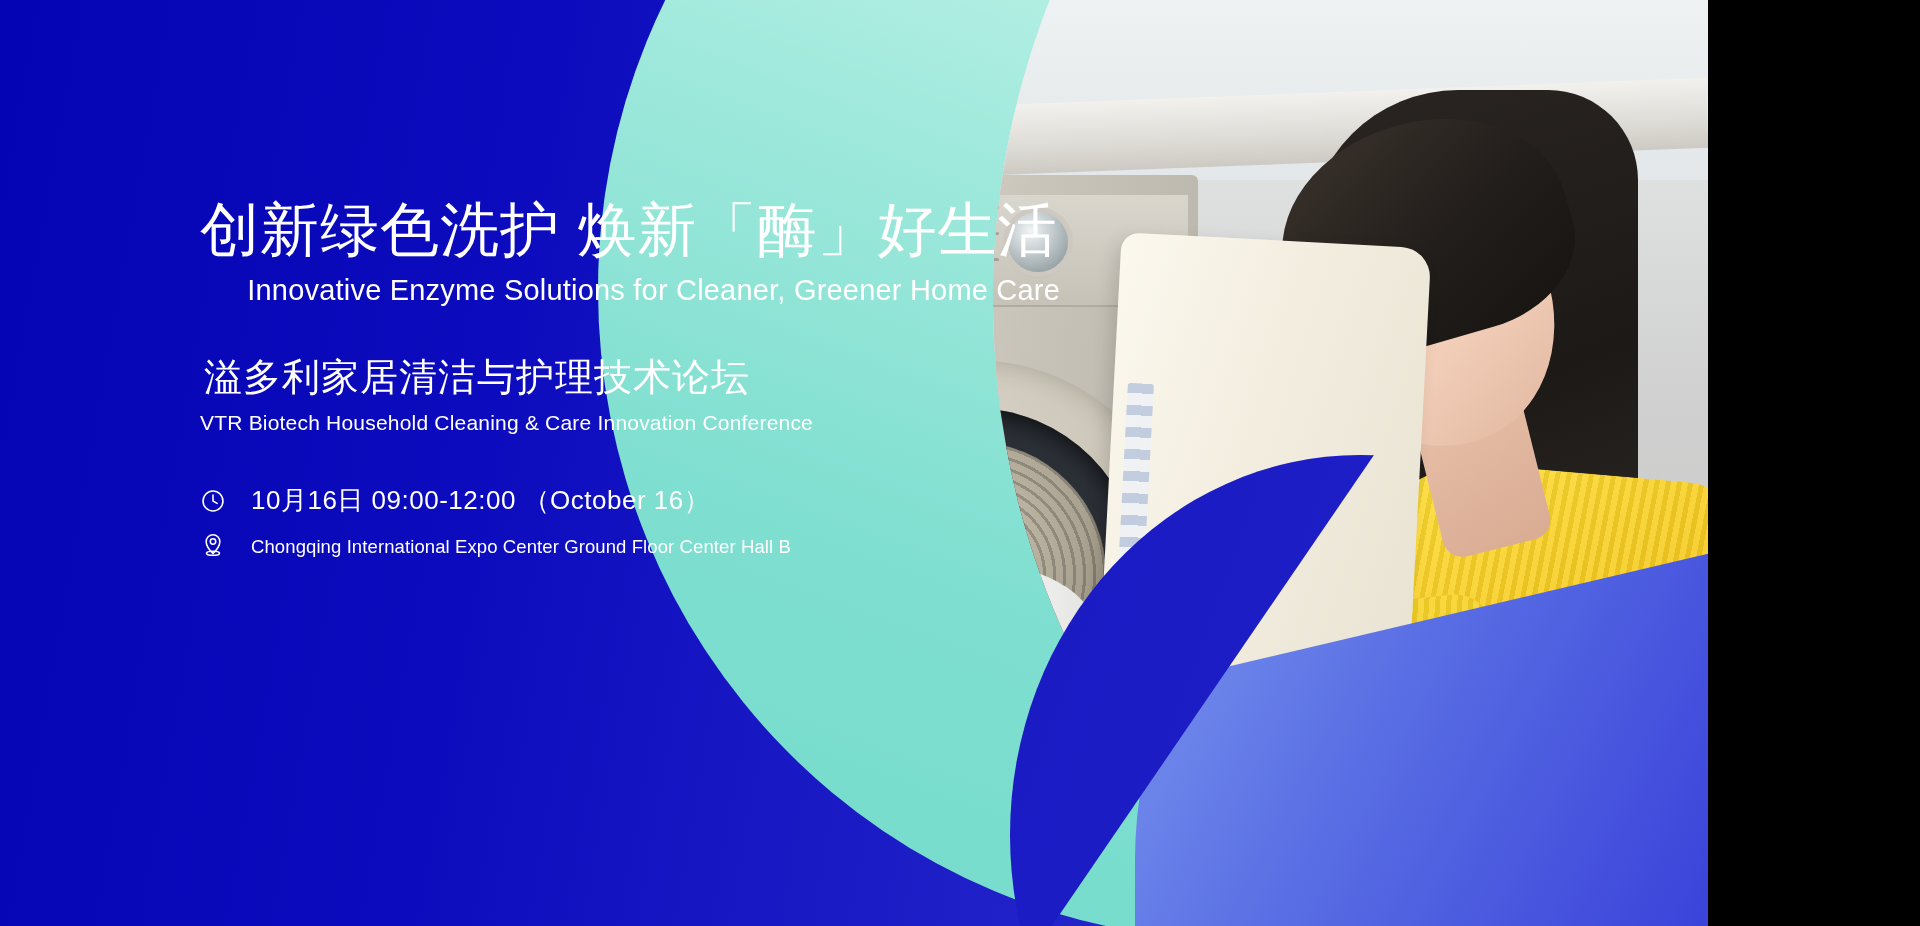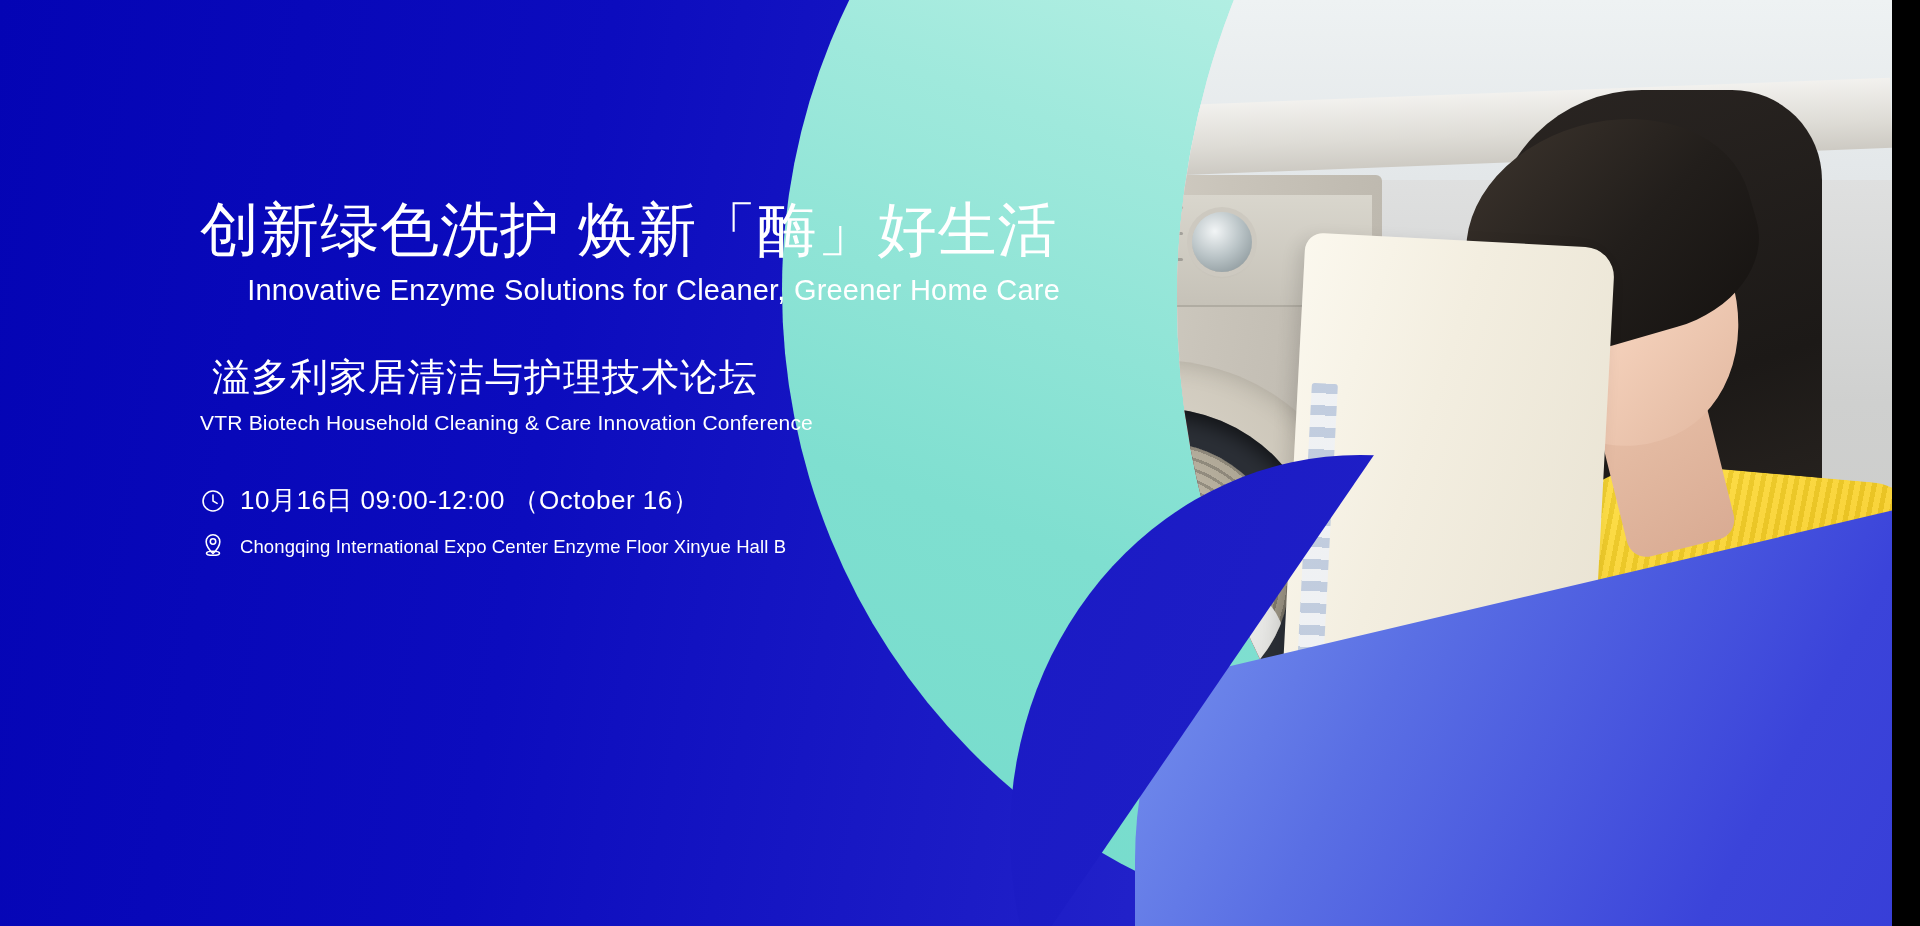--- a/index.html
+++ b/index.html
@@ -2,21 +2,21 @@
 <html><head>
 <meta charset="utf-8">
 <style>
   html, body {
     margin: 0;
     padding: 0;
     background: #000;
   }
   #banner {
     position: relative;
-    width: 1892px;
+    width: 1708px;
     height: 926px;
     overflow: hidden;
     font-family: "Liberation Sans", "DejaVu Sans", sans-serif;
     background: linear-gradient(100deg, #0404b4 0%, #0c0cbe 30%, #1c1cc6 55%, #2b2bcf 78%, #3535d4 100%);
   }
 
   
   .photo-wrap {
     position: absolute;
     top: 0;
@@ -266,21 +266,21 @@
     letter-spacing: .2px;
     margin: 8px 0 0 0;
     white-space: nowrap;
     text-align: right;
   }
   .subhead-cn {
     font-size: 38px;
     line-height: 1.2;
     font-weight: 400;
     letter-spacing: 1px;
-    margin: 46px 0 0 12px;
+    margin: 46px 0 0 4px;
     white-space: nowrap;
   }
   .subhead-en {
     font-size: 21px;
     line-height: 1.3;
     font-weight: 400;
     letter-spacing: .2px;
     margin: 9px 0 15px 0;
     white-space: nowrap;
   }
@@ -303,21 +303,21 @@
     letter-spacing: .5px;
     white-space: nowrap;
   }
   .meta-text-en {
     font-size: 18.5px;
     line-height: 1.45;
     margin-top: 5px;
     letter-spacing: .1px;
     white-space: nowrap;
   }
-  .meta-block { display: flex; flex-direction: column; }
+  .meta-block { display: flex; flex-direction: column; margin-left: 11px; }
 </style>
 </head>
 <body>
 
 <div id="banner">
 
   <div class="teal"></div>
 
   <div class="photo-wrap">
     <div class="photo">
@@ -396,20 +396,20 @@
 
       <div class="meta-row">
         <span class="meta-ico">
           <svg viewBox="0 0 24 24" fill="none" stroke="#ffffff" stroke-width="1.45" stroke-linecap="round" stroke-linejoin="round">
             <path d="M12 2.6c-3.5 0-6.3 2.8-6.3 6.3 0 4.6 6.3 11 6.3 11s6.3-6.4 6.3-11c0-3.5-2.8-6.3-6.3-6.3z"></path>
             <circle cx="12" cy="8.8" r="2.5"></circle>
             <ellipse cx="12" cy="19.6" rx="6" ry="1.9"></ellipse>
           </svg>
         </span>
         <div class="meta-block">
-          <span class="meta-text-en">Chongqing International Expo Center Enzyme Floor Xinyue Hall B</span>
+          <span class="meta-text-en">Chongqing International Expo Center Ground Floor Center Hall B</span>
         </div>
       </div>
 
     </div>
   </div>
 
 </div>
 
 </body></html>

